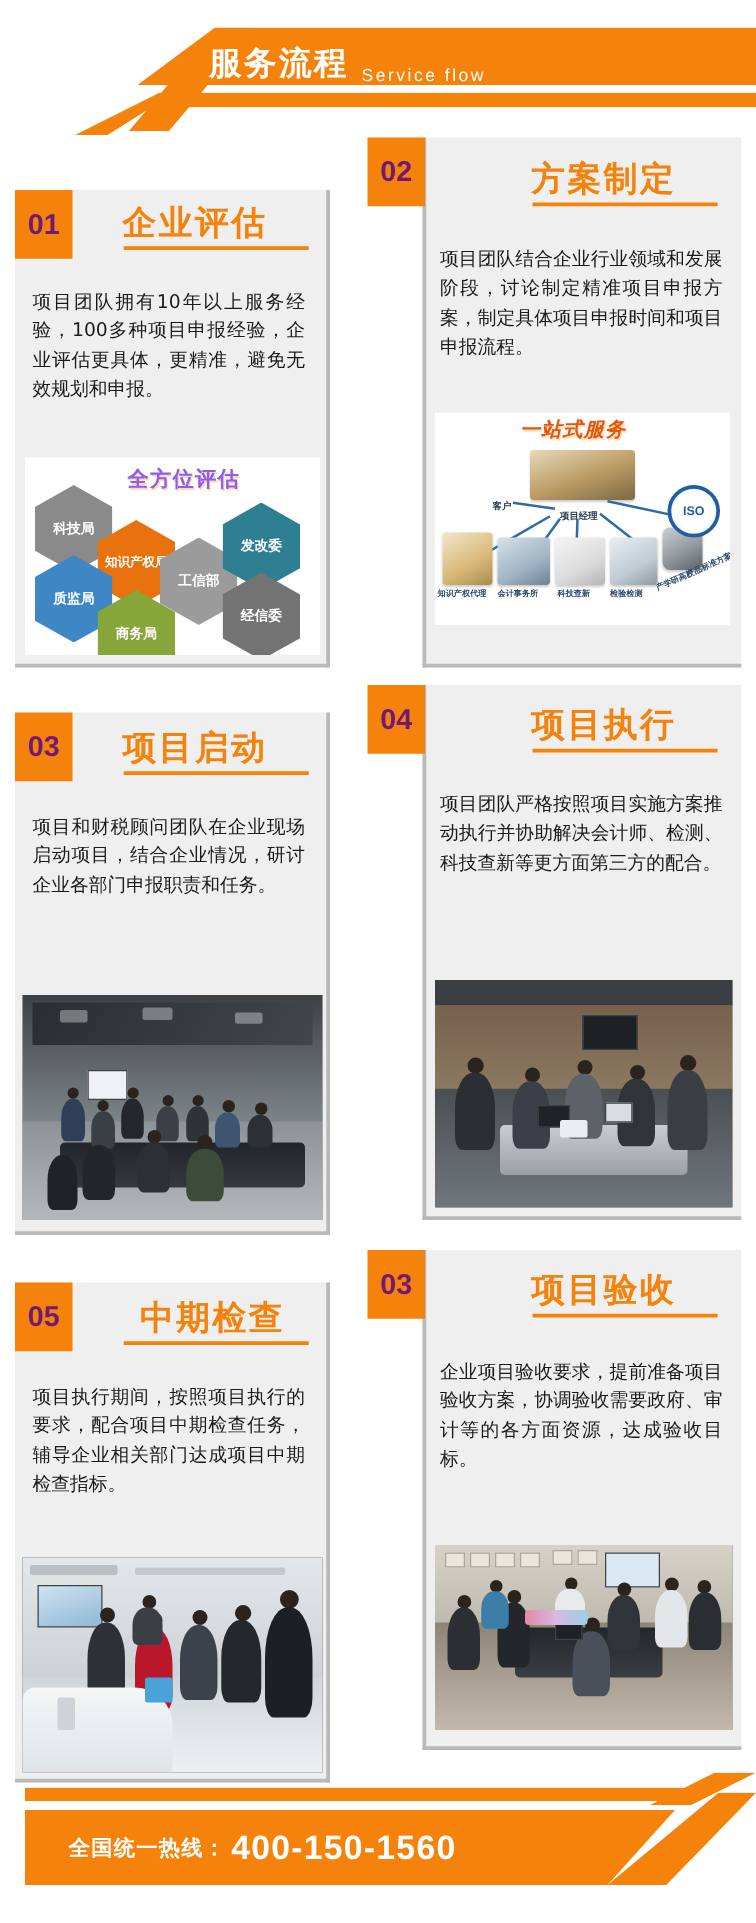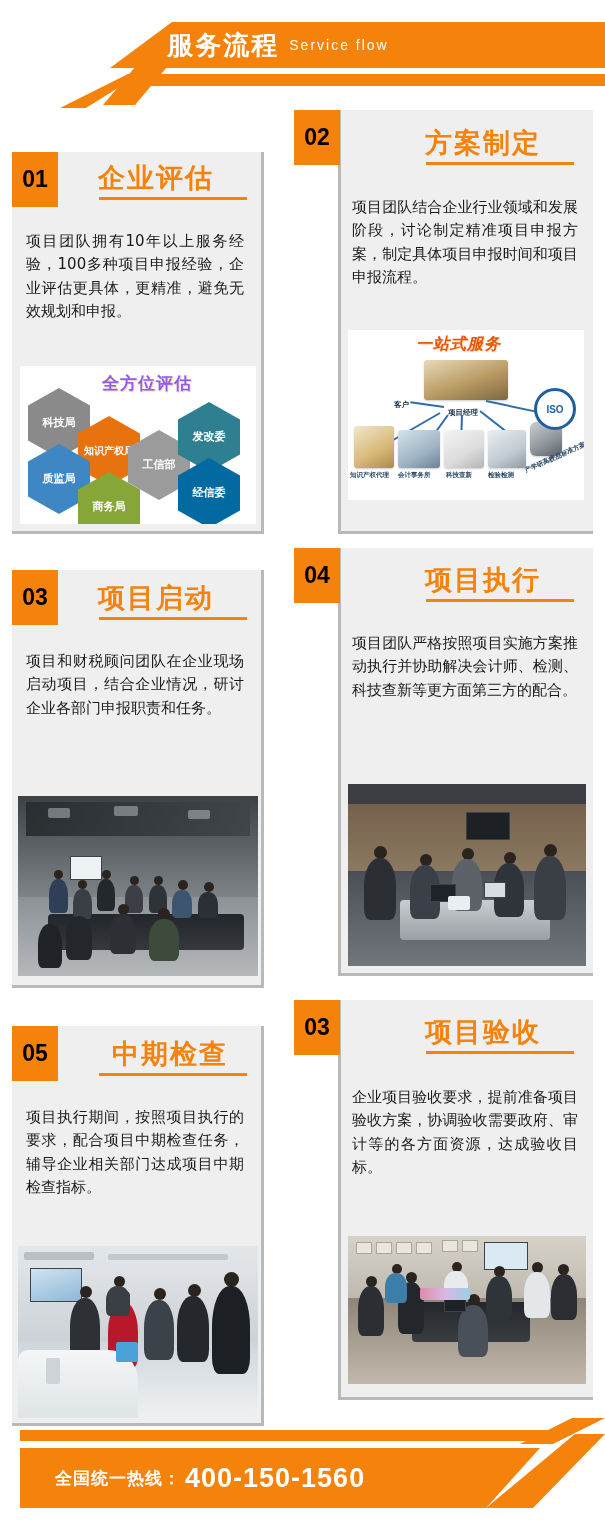--- a/index.html
+++ b/index.html
@@ -31,37 +31,37 @@
     -webkit-clip-path: polygon(18px 0, 495px 0, 495px 12px, 0 12px);
     clip-path: polygon(18px 0, 495px 0, 495px 12px, 0 12px);
   }
   .hdr-stripe-tail {
     position:absolute; left:60px; top:74px; width:80px; height:34px;
     background:#F5820B;
     -webkit-clip-path: polygon(68px 0, 80px 0, 26px 34px, 0 34px);
     clip-path: polygon(68px 0, 80px 0, 26px 34px, 0 34px);
   }
   .hdr-text { position:absolute; left:0; top:22px; width:556px; height:46px;
-              display:flex; align-items:center; justify-content:center; gap:10px; }
+              display:flex; align-items:flex-end; justify-content:center; gap:10px; }
   .hdr-cn { color:#fff; font-size:26px; font-weight:bold; letter-spacing:2px;
             font-family:"DejaVu Sans","Liberation Sans",sans-serif; }
   .hdr-en { color:#fff; font-size:14px; letter-spacing:2px; }
 
   
   .card {
     position:absolute;
     background:#EFEFEF;
     border-right:3px solid #B9B9B9;
     border-bottom:3px solid #B9B9B9;
   }
   .card.right { border-left:3px solid #B9B9B9; border-right:none; }
 
   .badge {
     position:absolute; width:46px; height:55px;
-    background:#F5820B; color:#000000;
+    background:#F5820B; color:#701a75;
     font-size:23px; font-weight:bold;
     display:flex; align-items:center; justify-content:center;
     z-index:5;
   }
 
   .card-title {
     position:absolute;
     color:#F5820B; font-size:27px; font-weight:bold;
     letter-spacing:2px;
     font-family:"DejaVu Sans","Liberation Sans",sans-serif;
@@ -208,21 +208,21 @@
       </div>
     <div class="hex" style="left:108px; top:64px; background:#9b9b9b;">
       <span>工信部</span>
       </div>
     <div class="hex" style="left:58px; top:106px; background:#86a63a;">
       <span>商务局</span>
       </div>
     <div class="hex" style="left:158px; top:36px; background:#2f7f93;">
       <span>发改委</span>
       </div>
-    <div class="hex" style="left:158px; top:92px; background:#0369a1;">
+    <div class="hex" style="left:158px; top:92px; background:#737373;">
       <span>经信委</span>
       </div>
   </div>
 
   <div class="card right" style="left:338px; top:110px; width:255px; height:424px;">
   </div>
   <div class="badge" style="left:294px; top:110px;">
     <span>02</span>
   </div>
   <div class="card-title" style="left:425px; top:125px;">方案制定</div>

